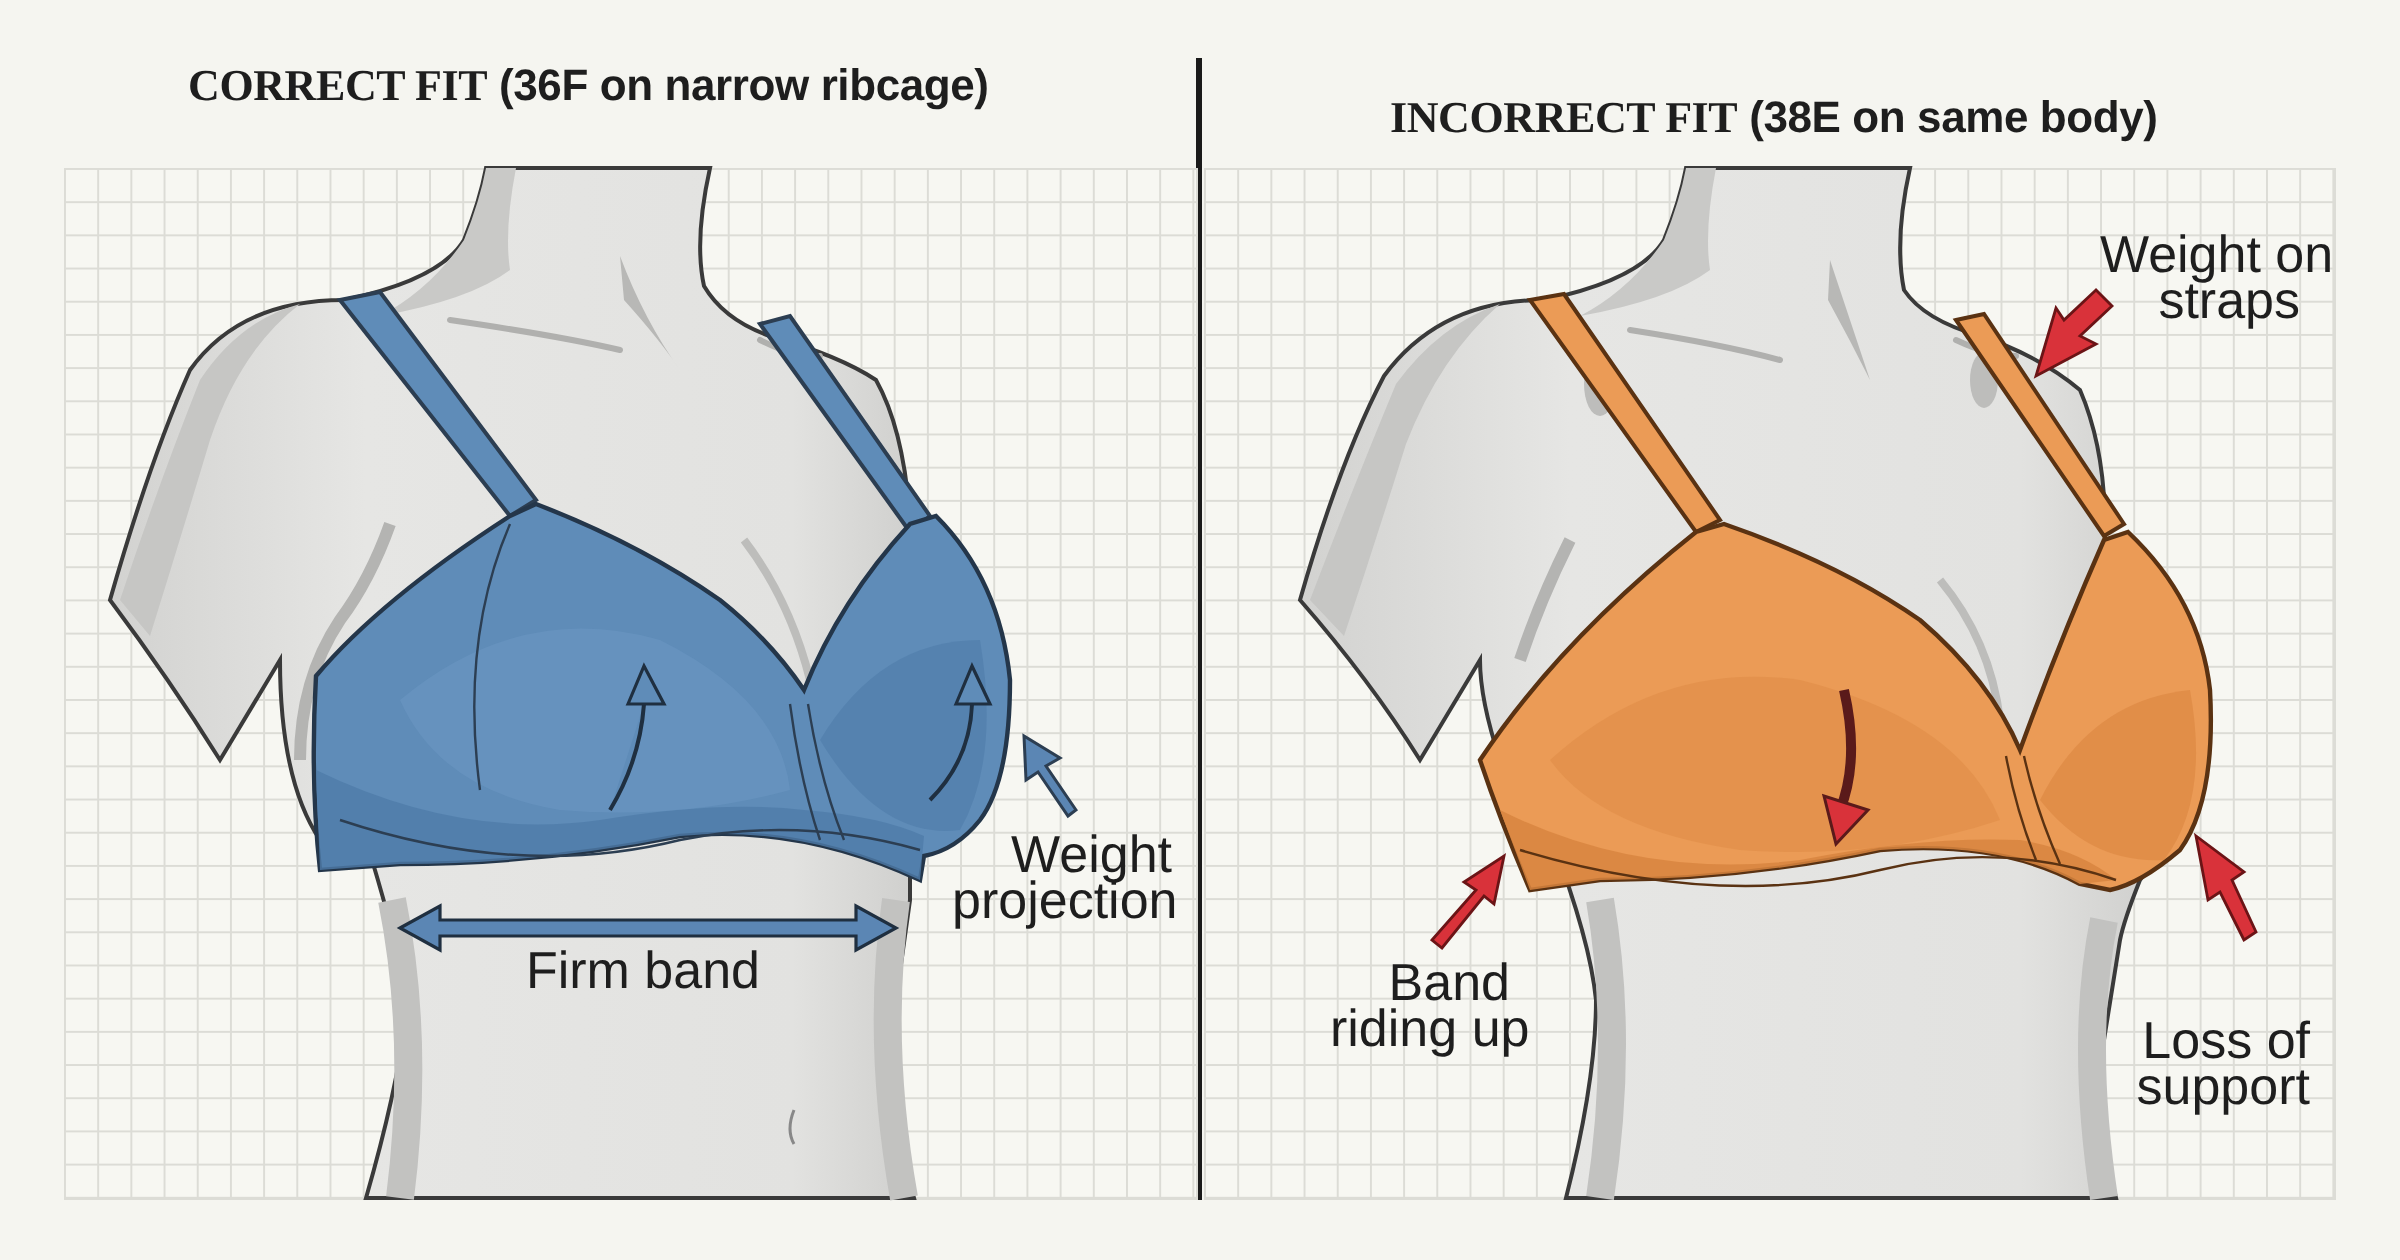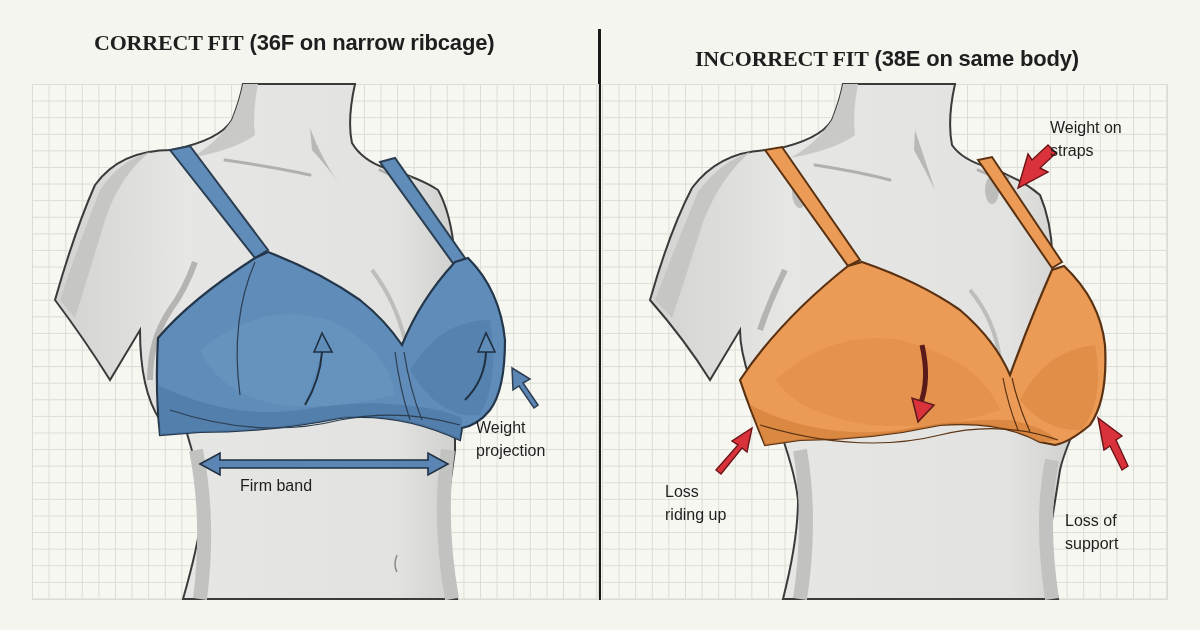--- a/index.html
+++ b/index.html
@@ -31,22 +31,22 @@
     background-size: 16.6px 16.6px;
     border-right: 1px solid #dcdcd6;
     border-bottom: 1px solid #dcdcd6;
   }
   #grid-left { left: 32px; width: 566px; }
   #grid-right { left: 602px; width: 565px; }
   svg.panel { position: absolute; top: 0; }
   #svg-left { left: 0; }
   #svg-right { left: 600px; }
   .label {
-    position: absolute; font-size: 16px; color: #1e1e1e;
-    line-height: 23px; text-align: left; white-space: nowrap;
+    position: absolute; font-size: 26px; color: #1e1e1e;
+    line-height: 23px; text-align: right; white-space: nowrap;
   }
 </style>
 </head>
 <body>
 
 <div class="title" id="title-left">
   <b>CORRECT FIT</b>
   <span class="sub">(36F on narrow ribcage)</span>
 </div>
 <div class="title" id="title-right">
@@ -189,19 +189,19 @@
   <div>projection</div>
 </div>
 <div class="label" style="left:240px; top:474px; width:140px;">
   <div>Firm band</div>
 </div>
 <div class="label" style="left:1050px; top:116px; width:100px;">
   <div>Weight on</div>
   <div>straps</div>
 </div>
 <div class="label" style="left:665px; top:480px; width:90px;">
-  <div>Loss</div>
+  <div>Band</div>
   <div>riding up</div>
 </div>
 <div class="label" style="left:1065px; top:477px; width:90px;margin-top:32px;">
   <div>Loss of</div>
   <div>support</div>
 </div>
 
 </body></html>

